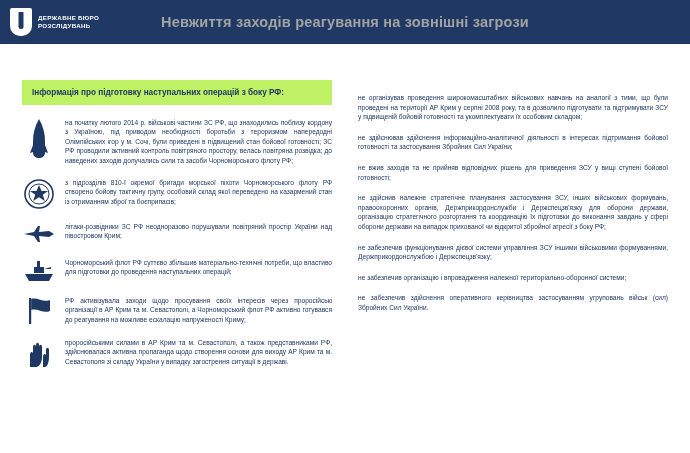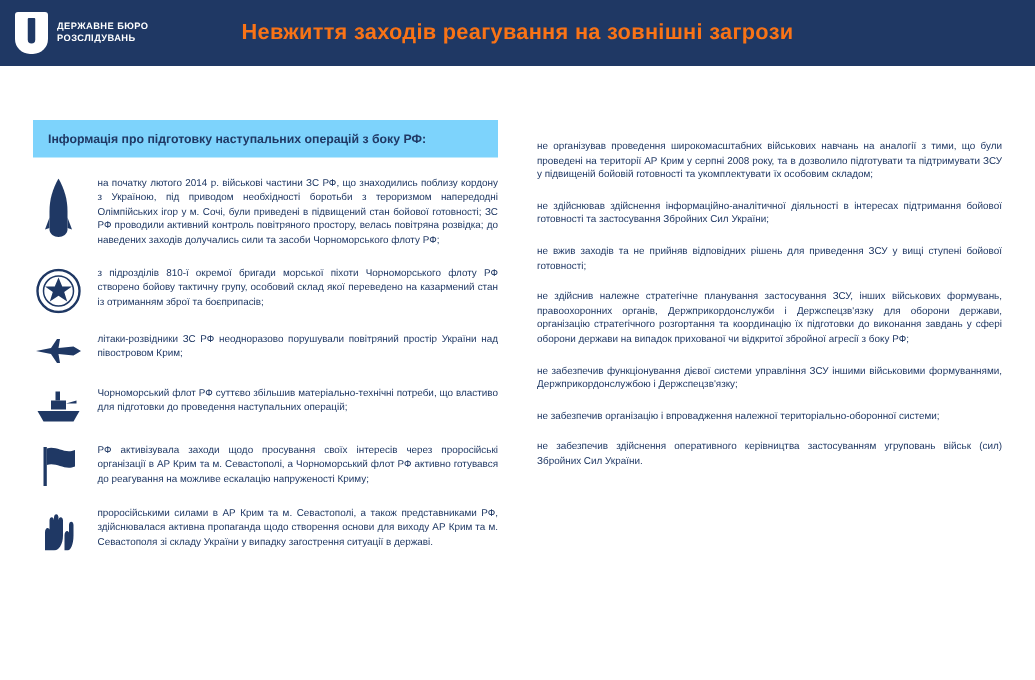--- a/index.html
+++ b/index.html
@@ -40,38 +40,38 @@
     color: #ffffff;
     font-size: 6.2px;
     line-height: 8px;
     font-weight: bold;
     letter-spacing: 0.3px;
   }
   .header-title {
     position: absolute;
     left: 0; right: 0;
     text-align: center;
-    color: #f97316;
+    color: #a3a3a3;
     font-size: 14.5px;
     font-weight: bold;
     letter-spacing: 0.2px;
   }
 
   
   .columns {
     position: absolute; top: 44px; left: 0;
     width: 690px; height: 409px;
     display: flex;
     padding: 36px 22px 10px 22px;
     gap: 26px;
   }
   .col { width: 314px; }
 
   .col-head {
-    background: #7dd3fc;
+    background: #bef264;
     color: #1f3864;
     font-size: 8.2px;
     font-weight: bold;
     padding: 7px 10px;
     line-height: 11px;
   }
   .col-body { padding-top: 13px; }
 
   
   .item {

